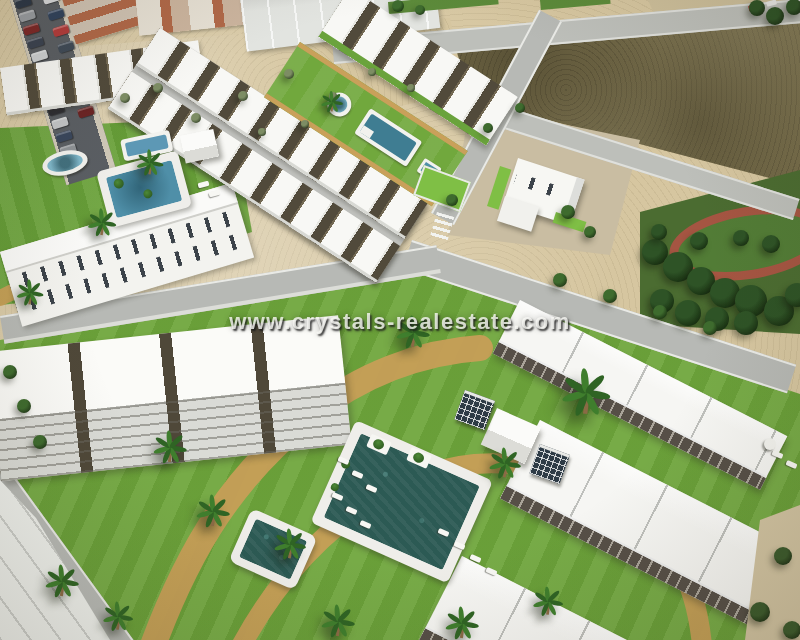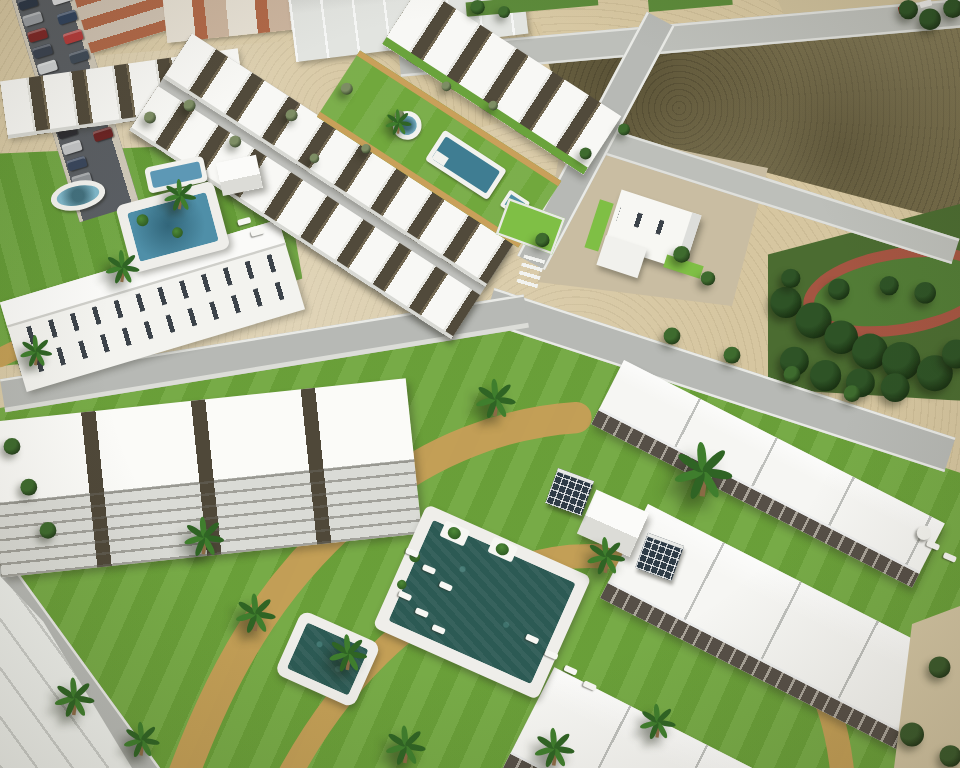--- a/index.html
+++ b/index.html
@@ -453,13 +453,14 @@
         <div class="frond" style="width: 17px; background: rgb(63, 126, 45); transform: rotate(61deg);"></div>
         <div class="frond" style="width: 17px; background: rgb(47, 100, 36); transform: rotate(112deg);"></div>
         <div class="frond" style="width: 17px; background: rgb(63, 126, 45); transform: rotate(163deg);"></div>
         <div class="frond" style="width: 17px; background: rgb(47, 100, 36); transform: rotate(214deg);"></div>
         <div class="frond" style="width: 17px; background: rgb(63, 126, 45); transform: rotate(265deg);"></div>
         <div class="frond" style="width: 17px; background: rgb(47, 100, 36); transform: rotate(316deg);"></div>
       </div>
     </div>
 
   <div class="abs vignette" style="left:0;top:0;width:800px;height:640px;"></div>
+  <div class="abs watermark" style="left:400px;top:322px;transform:translate(-50%,-50%);">www.crystals-realestate.com</div>
 </div>
 
 </body></html>

